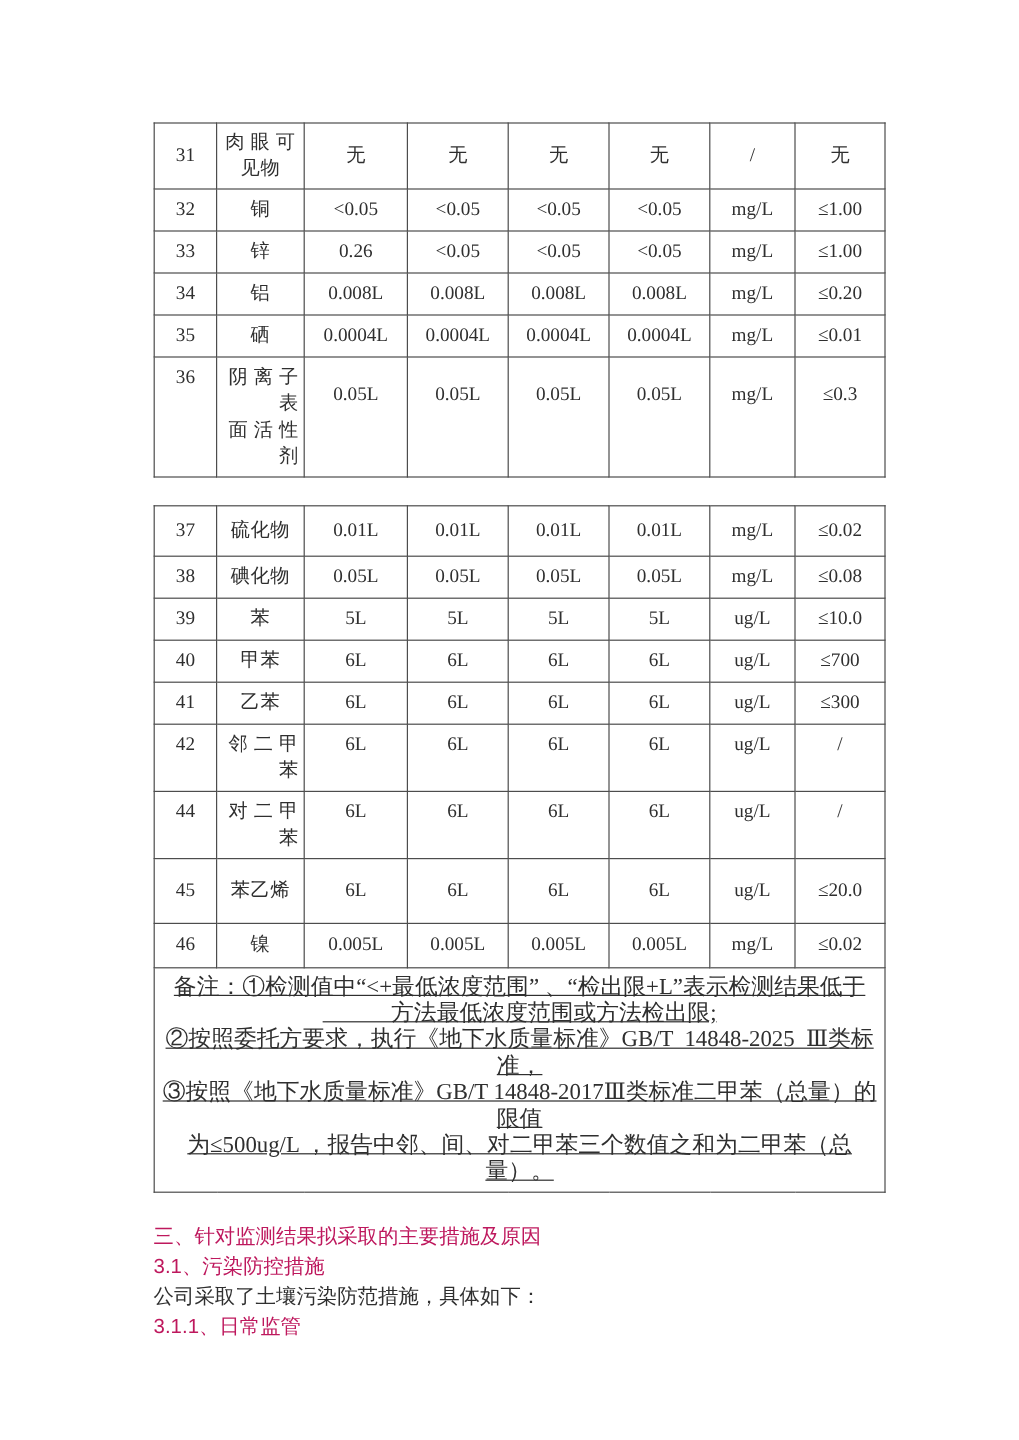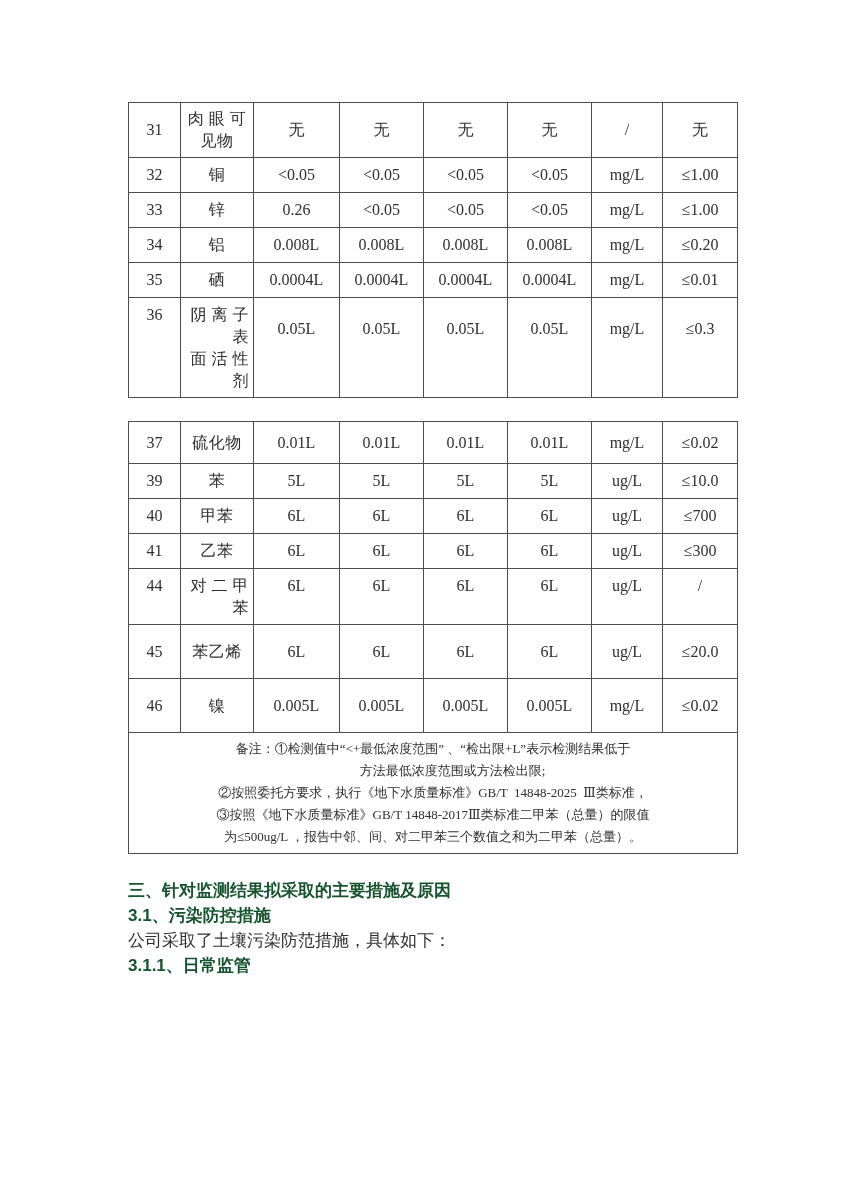--- a/index.html
+++ b/index.html
@@ -51,28 +51,29 @@
   #lower-tbody tr:nth-child(7),
   #lower-tbody tr:nth-child(8){height:54px;}
   #lower-tbody tr:nth-child(9){height:37px;}
   table.mon.lower{margin-top:23px;}
   td.notes-cell{
     text-align:left;
     vertical-align:top;
     padding:5px 6px 6px 5px;
     white-space:pre-wrap;
     line-height:26px;
-    font-size:13px;
+    font-size:19px;
+    text-decoration:underline;
   }
   .note-line{white-space:pre-wrap;}
   .sections{margin-top:24px;font-size:17px;line-height:25px;}
   .sec-heading{
     font-family:"Liberation Sans","DejaVu Sans",sans-serif;
-    font-weight:bold;
-    color:#14532d;
+    font-weight:normal;
+    color:#be185d;
   }
   .sec-para{
     font-family:"Liberation Serif","DejaVu Serif",serif;
     color:#2f2f2f;
     white-space:pre-wrap;
   }
 </style>
 </head>
 <body>
 
@@ -174,20 +175,30 @@
             <td class="no">37</td>
             <td class="name align-center">硫化物</td>
             <td class="val">0.01L</td>
             <td class="val">0.01L</td>
             <td class="val">0.01L</td>
             <td class="val">0.01L</td>
             <td class="unit">mg/L</td>
             <td class="limit">≤0.02</td>
           </tr>
           <tr>
+            <td class="no">38</td>
+            <td class="name align-center">碘化物</td>
+            <td class="val">0.05L</td>
+            <td class="val">0.05L</td>
+            <td class="val">0.05L</td>
+            <td class="val">0.05L</td>
+            <td class="unit">mg/L</td>
+            <td class="limit">≤0.08</td>
+          </tr>
+          <tr>
             <td class="no">39</td>
             <td class="name align-center">苯</td>
             <td class="val">5L</td>
             <td class="val">5L</td>
             <td class="val">5L</td>
             <td class="val">5L</td>
             <td class="unit">ug/L</td>
             <td class="limit">≤10.0</td>
           </tr>
           <tr>
@@ -202,20 +213,31 @@
           </tr>
           <tr>
             <td class="no">41</td>
             <td class="name align-center">乙苯</td>
             <td class="val">6L</td>
             <td class="val">6L</td>
             <td class="val">6L</td>
             <td class="val">6L</td>
             <td class="unit">ug/L</td>
             <td class="limit">≤300</td>
+          </tr>
+          <tr class="vtop">
+            <td class="no">42</td>
+            <td class="name align-left">邻 二 甲
+苯</td>
+            <td class="val">6L</td>
+            <td class="val">6L</td>
+            <td class="val">6L</td>
+            <td class="val">6L</td>
+            <td class="unit">ug/L</td>
+            <td class="limit">/</td>
           </tr>
           <tr class="vtop">
             <td class="no">44</td>
             <td class="name align-left">对 二 甲
 苯</td>
             <td class="val">6L</td>
             <td class="val">6L</td>
             <td class="val">6L</td>
             <td class="val">6L</td>
             <td class="unit">ug/L</td>

